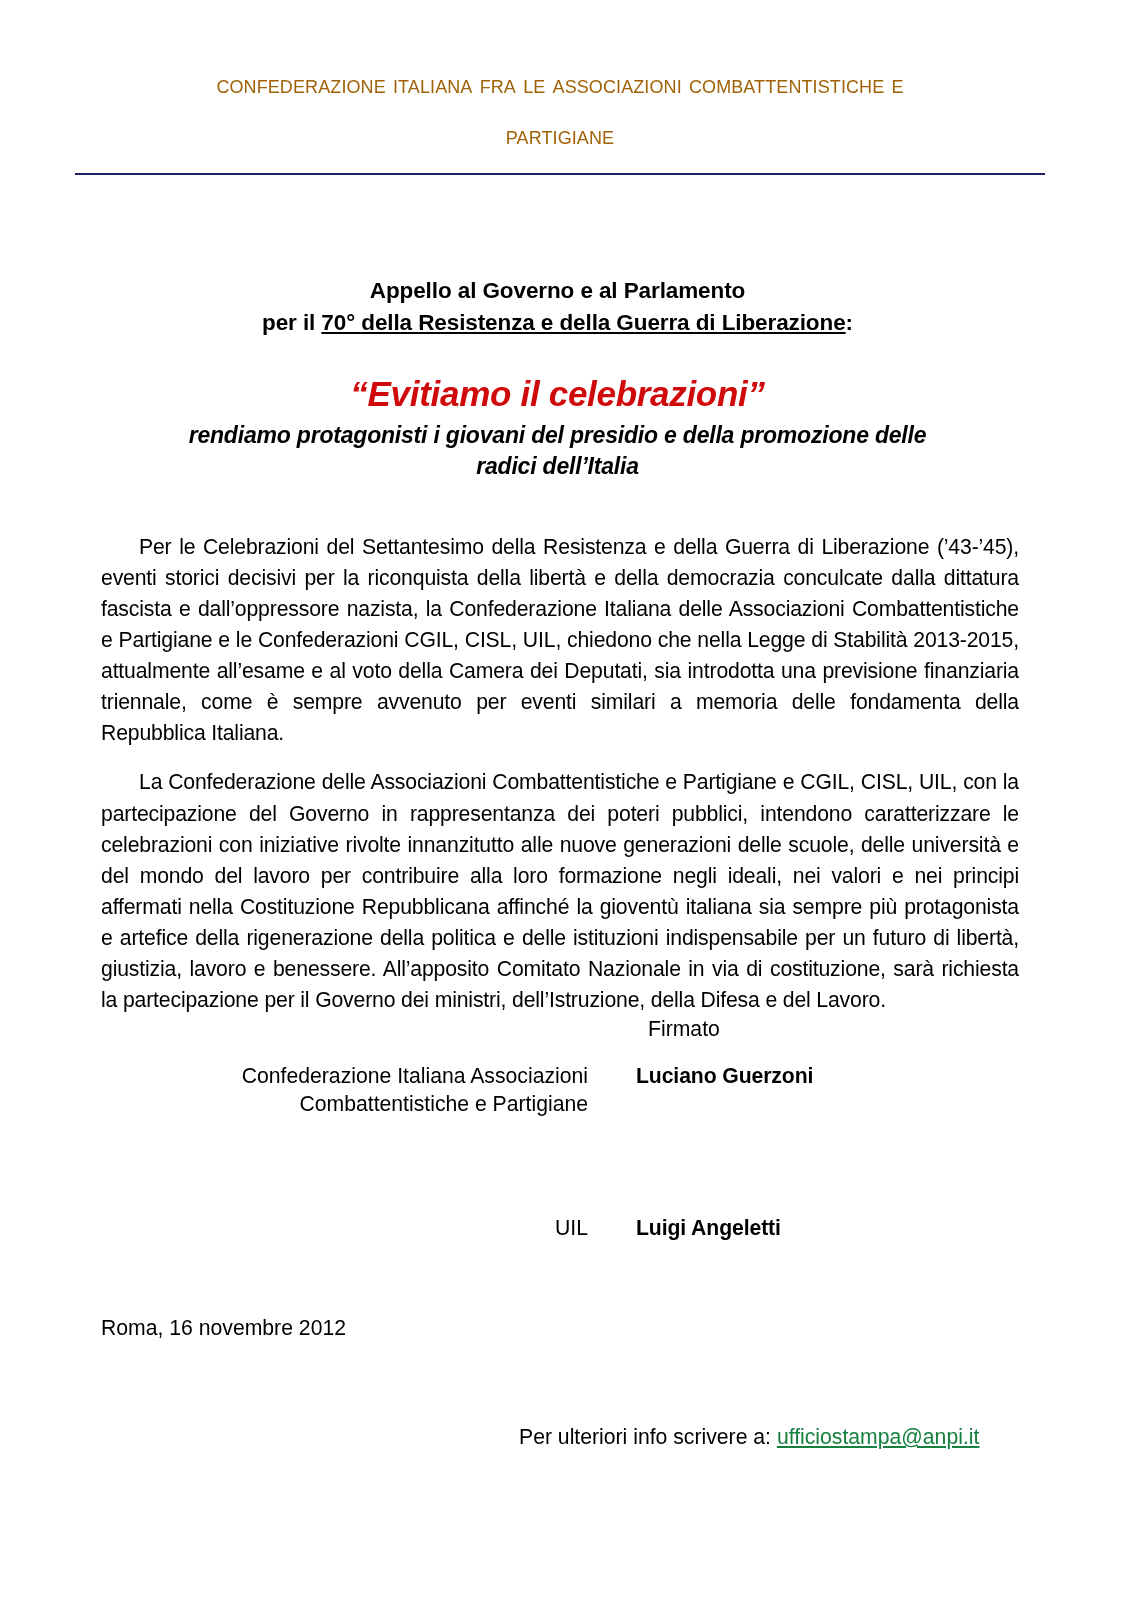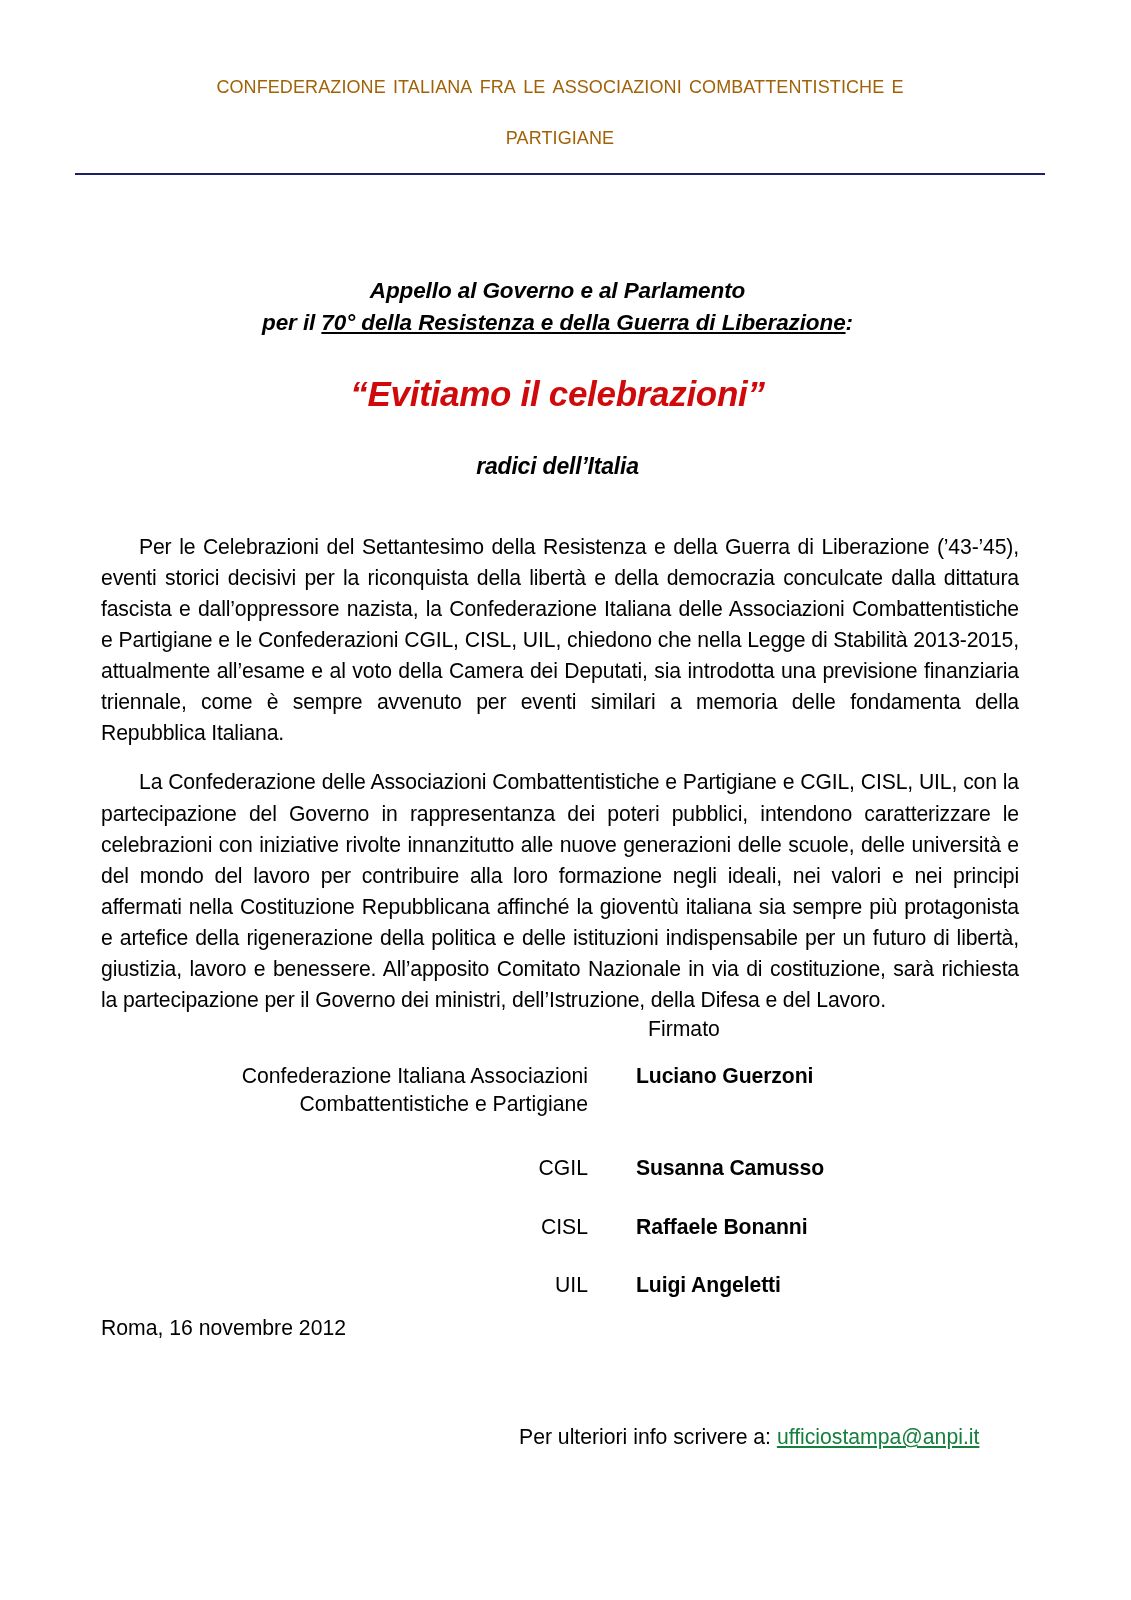--- a/index.html
+++ b/index.html
@@ -59,21 +59,20 @@
     left: 95px;
     top: 275px;
     width: 925px;
     text-align: center;
   }
   .title-appeal {
     font-size: 22.5px;
     font-weight: bold;
     line-height: 1.42;
     letter-spacing: -0.1px;
-    font-style: italic;
   }
   .title-appeal .u { text-decoration: underline; }
 
   .title-red {
     margin-top: 36px;
     font-size: 35px;
     font-weight: bold;
     font-style: italic;
     color: #d00a0a;
     letter-spacing: -0.3px;
@@ -178,21 +177,21 @@
   </div>
   <div class="header-rule"></div>
 
   <div class="title-block">
     <div class="title-appeal">
       <span>Appello al Governo e al Parlamento</span><br>
       <span>per il </span><span class="u">70° della Resistenza e della Guerra di Liberazione</span><span>:</span>
     </div>
     <div class="title-red">“Evitiamo il celebrazioni”</div>
     <div class="title-sub">
-      <br>
+      <span>rendiamo protagonisti i giovani del presidio e della promozione delle</span><br>
       <span>radici dell’Italia</span>
     </div>
   </div>
 
   <div class="body-block">
     <p class="para"><span class="indent"></span><span>Per le </span><b>Celebrazioni del Settantesimo della Resistenza e della Guerra di Liberazione</b><span> (’43-’45), eventi storici decisivi per la riconquista della libertà e della democrazia conculcate dalla dittatura fascista e  dall’oppressore nazista, la </span><b>Confederazione Italiana delle Associazioni Combattentistiche e Partigiane</b><span> e le </span><b>Confederazioni CGIL, CISL, UIL, chiedono</b><span> che nella Legge di Stabilità 2013-2015, attualmente all’esame e al voto della Camera dei Deputati, sia introdotta una previsione finanziaria triennale, come è sempre avvenuto per  eventi similari a memoria delle fondamenta della Repubblica Italiana.</span></p>
 
     <p class="para"><span class="indent"></span><span>La Confederazione delle Associazioni Combattentistiche e Partigiane e CGIL, CISL, UIL, con la partecipazione del Governo in rappresentanza dei poteri pubblici, intendono </span><b>caratterizzare le celebrazioni con iniziative rivolte innanzitutto alle nuove generazioni delle scuole, delle università e del mondo del lavoro</b><span> per contribuire alla loro formazione negli ideali, nei valori e nei principi affermati nella Costituzione Repubblicana affinché </span><b>la gioventù italiana sia sempre più protagonista e artefice della rigenerazione della politica e delle istituzioni</b><span> indispensabile per un futuro di libertà, giustizia, lavoro e benessere. All’apposito Comitato Nazionale in via di costituzione, sarà richiesta la partecipazione per il Governo dei ministri, dell’Istruzione, della Difesa e del Lavoro.</span></p>
   </div>
 
@@ -208,35 +207,25 @@
           <span>Combattentistiche e Partigiane</span>
         </td>
         <td class="sig-gap"></td>
         <td class="sig-name">Luciano Guerzoni</td>
       </tr>
       <tr class="sig-spacer">
           <td></td>
           <td></td>
           <td></td>
         </tr>
-      <tr>
-        <td class="sig-org">CGIL</td>
-        <td class="sig-gap"></td>
-        <td class="sig-name">Susanna Camusso</td>
-      </tr>
       <tr class="sig-spacer-sm">
           <td></td>
           <td></td>
           <td></td>
         </tr>
-      <tr>
-        <td class="sig-org">CISL</td>
-        <td class="sig-gap"></td>
-        <td class="sig-name">Raffaele Bonanni</td>
-      </tr>
       <tr class="sig-spacer-sm">
           <td></td>
           <td></td>
           <td></td>
         </tr>
       <tr>
         <td class="sig-org">UIL</td>
         <td class="sig-gap"></td>
         <td class="sig-name">Luigi Angeletti</td>
       </tr>

